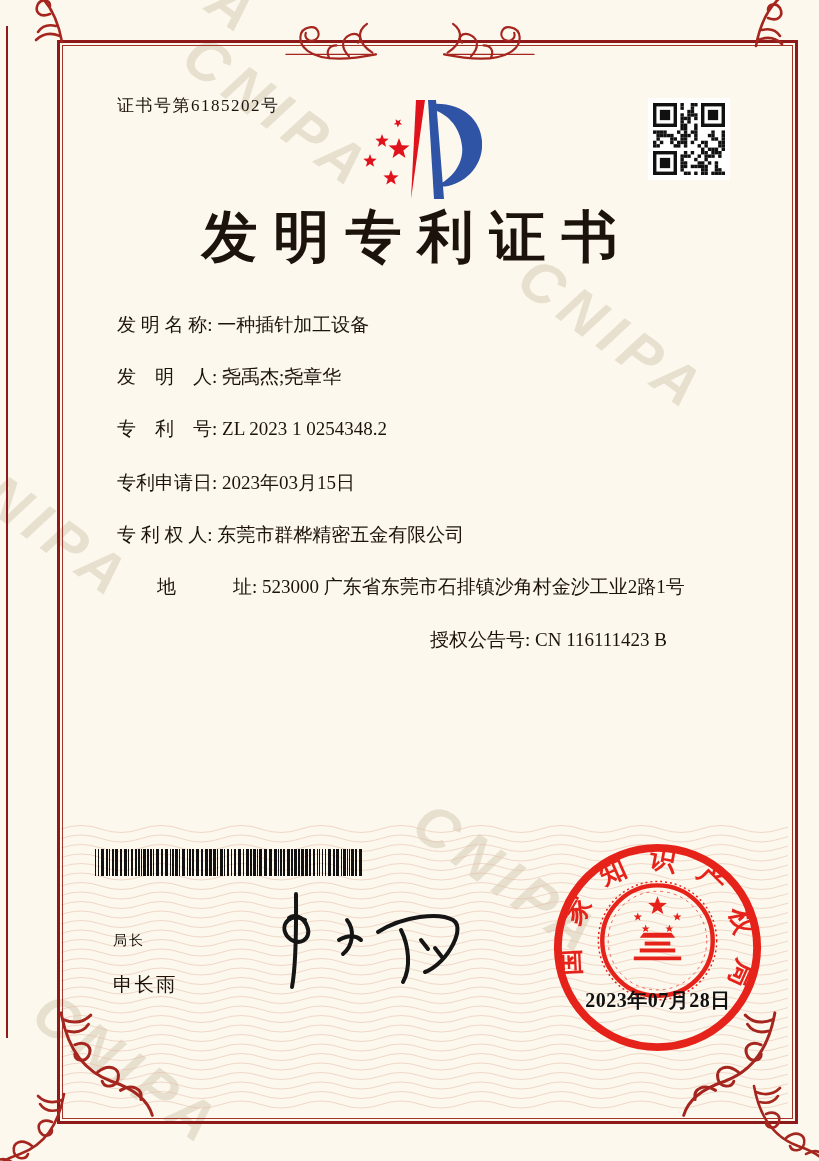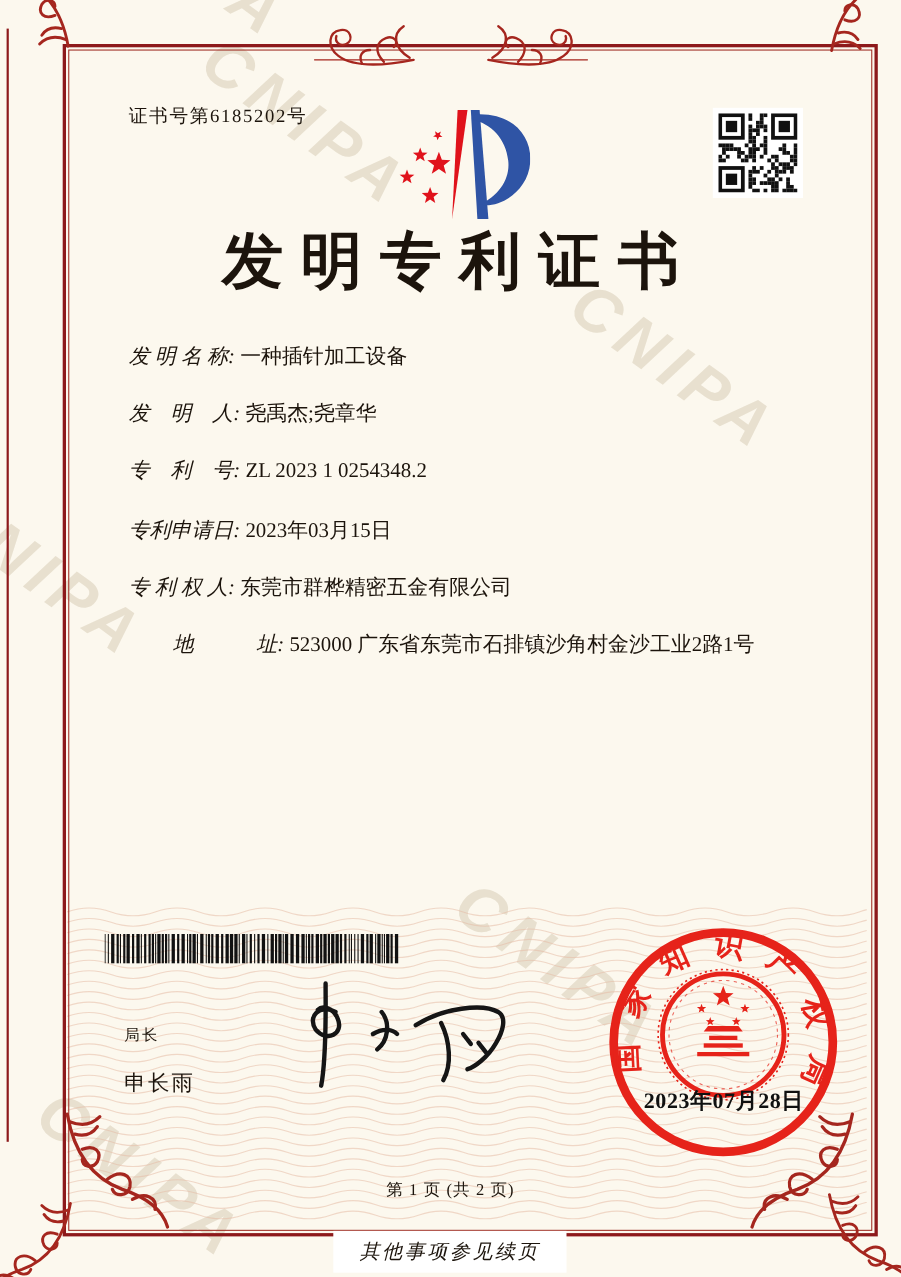--- a/index.html
+++ b/index.html
@@ -17,21 +17,21 @@
   
   .certno{position:absolute;left:117px;top:94px;font-size:17px;letter-spacing:1.5px;}
   .logo{position:absolute;left:332px;top:96px;}
   .qrbox{position:absolute;left:648px;top:98px;width:82px;height:82px;background:#ffffff;}
   .qrbox svg{position:absolute;left:5px;top:5px;}
   .title{position:absolute;top:200px;left:0;width:100%;text-align:center;
          font-size:56px;font-weight:700;letter-spacing:16px;text-indent:16px;}
   
   .fields{position:absolute;left:117px;top:300px;width:645px;font-size:19px;}
   .frow{position:absolute;left:0;white-space:nowrap;line-height:26px;}
-  .frow .lab{white-space:pre;font-style:italic;}
+  .frow .lab{white-space:pre;}
   .pair2{position:absolute;left:313px;top:0;white-space:nowrap;}
   
   .paras{position:absolute;left:117px;top:669px;width:622px;font-size:15.5px;
          line-height:26.5px;font-style:italic;text-align:justify;}
   .paras p{margin:0;text-indent:2em;}
   
   .waves{position:absolute;left:61px;top:821px;}
   .barcode{position:absolute;left:95px;top:849px;}
   .director{position:absolute;left:113px;top:932px;font-size:14px;letter-spacing:2px;}
   .director-name{position:absolute;left:113px;top:971px;font-size:19.5px;letter-spacing:2px;}
@@ -302,20 +302,21 @@
 
   
   <div class="fields">
     <div class="frow" style="top:12px;"><span class="lab">发 明 名 称: </span><span>一种插针加工设备</span></div>
     <div class="frow" style="top:64px;"><span class="lab">发　明　人: </span><span>尧禹杰;尧章华</span></div>
     <div class="frow" style="top:116px;"><span class="lab">专　利　号: </span><span>ZL 2023 1 0254348.2</span></div>
     <div class="frow" style="top:170px;"><span class="lab">专利申请日: </span><span>2023年03月15日</span></div>
     <div class="frow" style="top:222px;"><span class="lab">专 利 权 人: </span><span>东莞市群桦精密五金有限公司</span></div>
     <div class="frow" style="top:274px;margin-left:40px;"><span class="lab">地　　　址: </span><span>523000 广东省东莞市石排镇沙角村金沙工业2路1号</span></div>
     <div class="frow" style="top:327px;width:645px;">
+      <span class="pair2"><span class="lab">授权公告号: </span><span>CN 116111423 B</span></span>
     </div>
   </div>
 
   
 
   
   <svg id="barcode" class="barcode" width="273" height="27">
       <rect x="0" y="0" width="1" height="27" fill="#111"></rect>
       <rect x="3" y="0" width="1" height="27" fill="#111"></rect>
       <rect x="6" y="0" width="3" height="27" fill="#111"></rect>
@@ -429,16 +430,14 @@
         <polygon points="110.0,58.0 112.5,64.6 119.5,64.9 114.0,69.3 115.9,76.1 110.0,72.2 104.1,76.1 106.0,69.3 100.5,64.9 107.5,64.6" fill="#e6231a"></polygon>
         <polygon points="90.0,74.5 91.1,77.5 94.3,77.6 91.8,79.6 92.6,82.6 90.0,80.9 87.4,82.6 88.2,79.6 85.7,77.6 88.9,77.5" fill="#e6231a"></polygon>
         <polygon points="130.0,74.5 131.1,77.5 134.3,77.6 131.8,79.6 132.6,82.6 130.0,80.9 127.4,82.6 128.2,79.6 125.7,77.6 128.9,77.5" fill="#e6231a"></polygon>
         <polygon points="98.0,86.8 99.0,89.6 102.0,89.7 99.7,91.5 100.5,94.4 98.0,92.8 95.5,94.4 96.3,91.5 94.0,89.7 97.0,89.6" fill="#e6231a"></polygon>
         <polygon points="122.0,86.8 123.0,89.6 126.0,89.7 123.7,91.5 124.5,94.4 122.0,92.8 119.5,94.4 120.3,91.5 118.0,89.7 121.0,89.6" fill="#e6231a"></polygon>
       </g>
   </svg>
   <div class="seal-date">2023年07月28日</div>
 
   
-  <div class="pageno">第 1 页 (共 2 页)</div>
-  <div class="contnote">其他事项参见续页</div>
 
 </div>
 
 </body></html>

